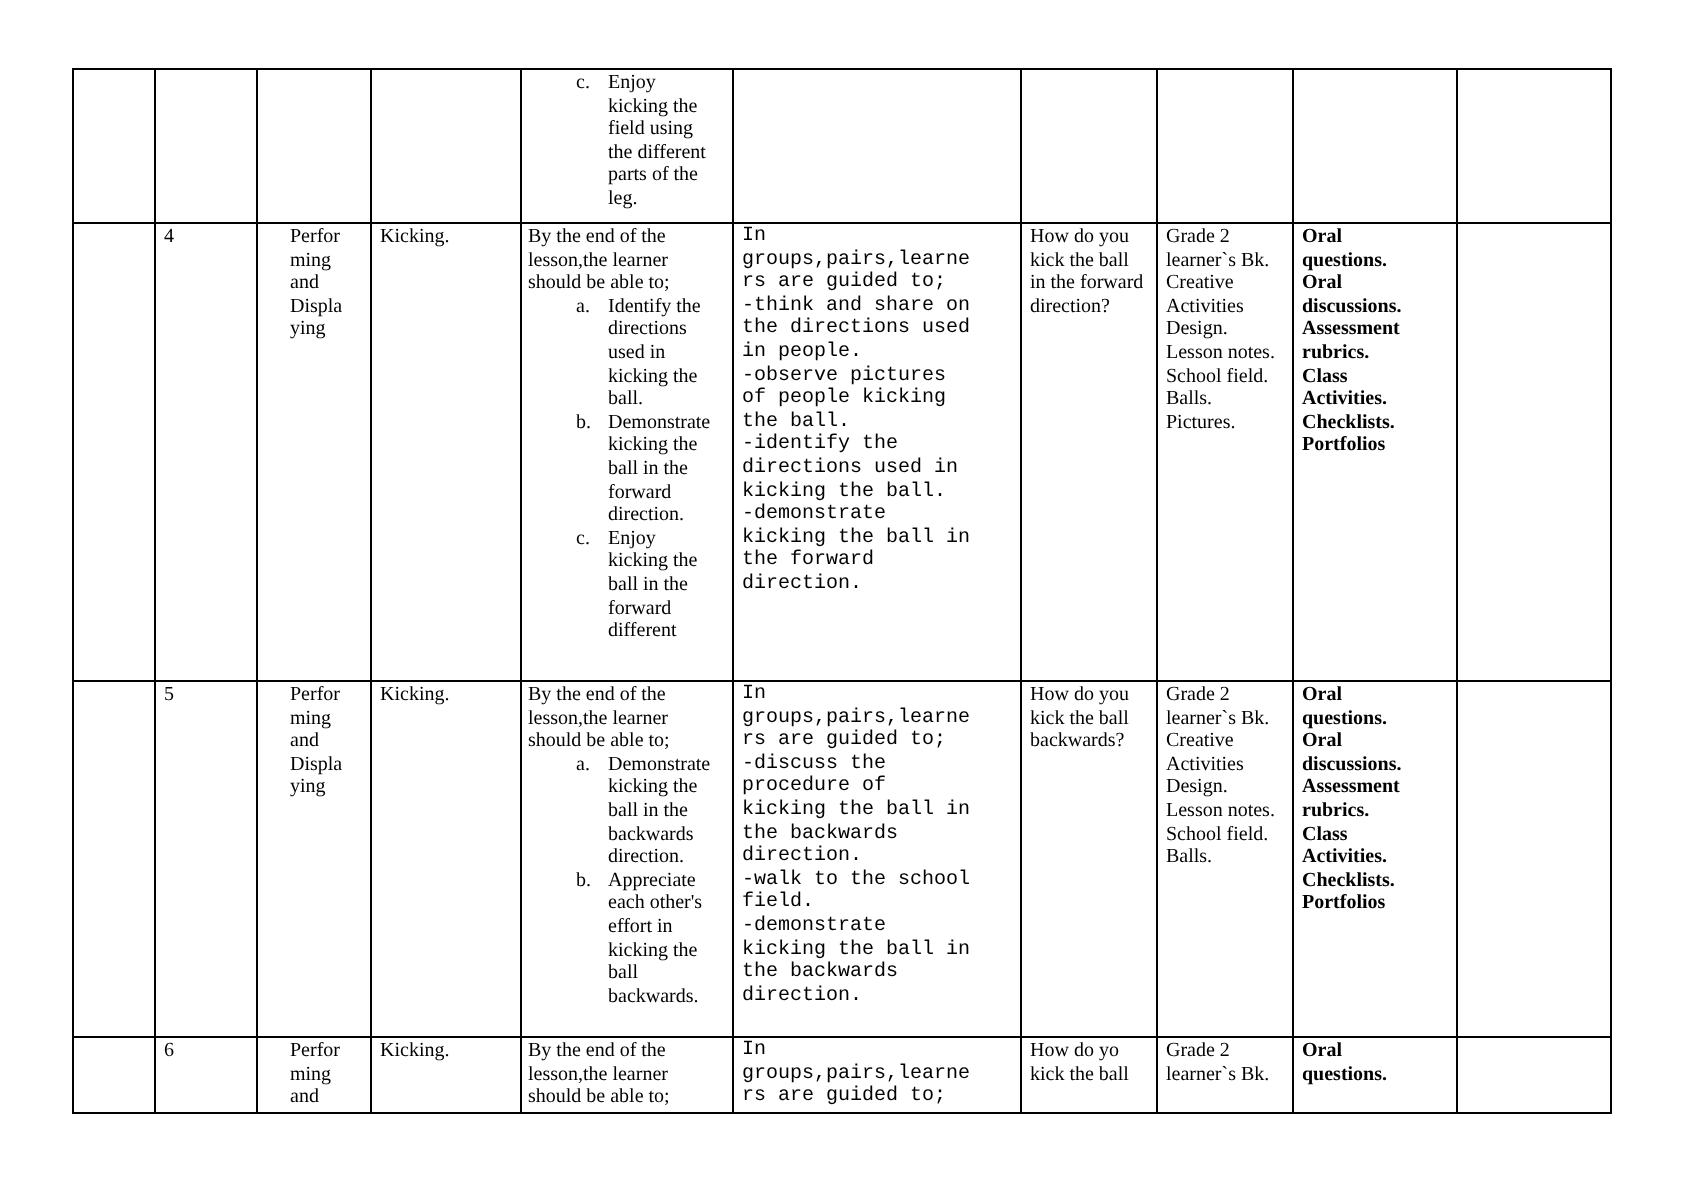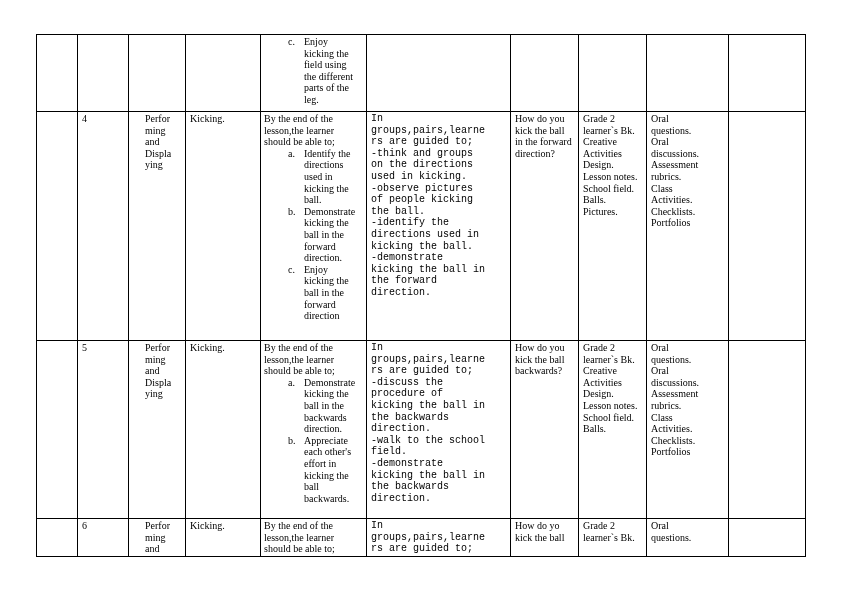--- a/index.html
+++ b/index.html
@@ -30,21 +30,21 @@
     padding: 1px 4px;
     overflow: hidden;
     overflow-wrap: break-word;
     word-wrap: break-word;
   }
   
   td.c2 { padding-right: 10px; padding-left: 16px; }            
   td.c4 { padding-left: 3px; padding-right: 4px; } 
   td.c5 { padding-right: 20px; font-family: Liberation Mono, monospace; }            
   td.c6 { padding-right: 6px;  }            
-  td.c8 { padding-right: 24px; }            
+  td.c8 { padding-right: 24px; font-weight: bold; }            
   .obj-item  { display: flex; margin-left: 24px; }
   .obj-label { flex: 0 0 16px; width: 16px; }
   .obj-text  { flex: 0 0 56px; max-width: 56px; }
   .line { }
 </style>
 </head>
 <body>
 
 <div class="page">
   <table class="sow">
@@ -106,27 +106,27 @@
               <div class="obj-item">
                 <span class="obj-label">a.</span>
                 <span class="obj-text">Identify the directions used in kicking the ball.</span>
               </div>
               <div class="obj-item">
                 <span class="obj-label">b.</span>
                 <span class="obj-text">Demonstrate kicking the ball in the forward direction.</span>
               </div>
               <div class="obj-item">
                 <span class="obj-label">c.</span>
-                <span class="obj-text">Enjoy kicking the ball in the forward direction</span>
+                <span class="obj-text">Enjoy kicking the ball in the forward different</span>
               </div>
             </div>
     </td>
     <td class="c5">
             <div class="line">In groups,pairs,learners are guided to;</div>
-            <div class="line">-think and groups on the directions used in kicking.</div>
+            <div class="line">-think and share on the directions used in people.</div>
             <div class="line">-observe pictures of people kicking the ball.</div>
             <div class="line">-identify the directions used in kicking the ball.</div>
             <div class="line">-demonstrate kicking the ball in the forward direction.</div>
           </td>
     <td class="c6">
       <div>How do you kick the ball in the forward direction?</div>
     </td>
     <td class="c7">
             <div class="line">Grade 2 learner`s Bk.</div>
             <div class="line">Creative Activities Design.</div>

